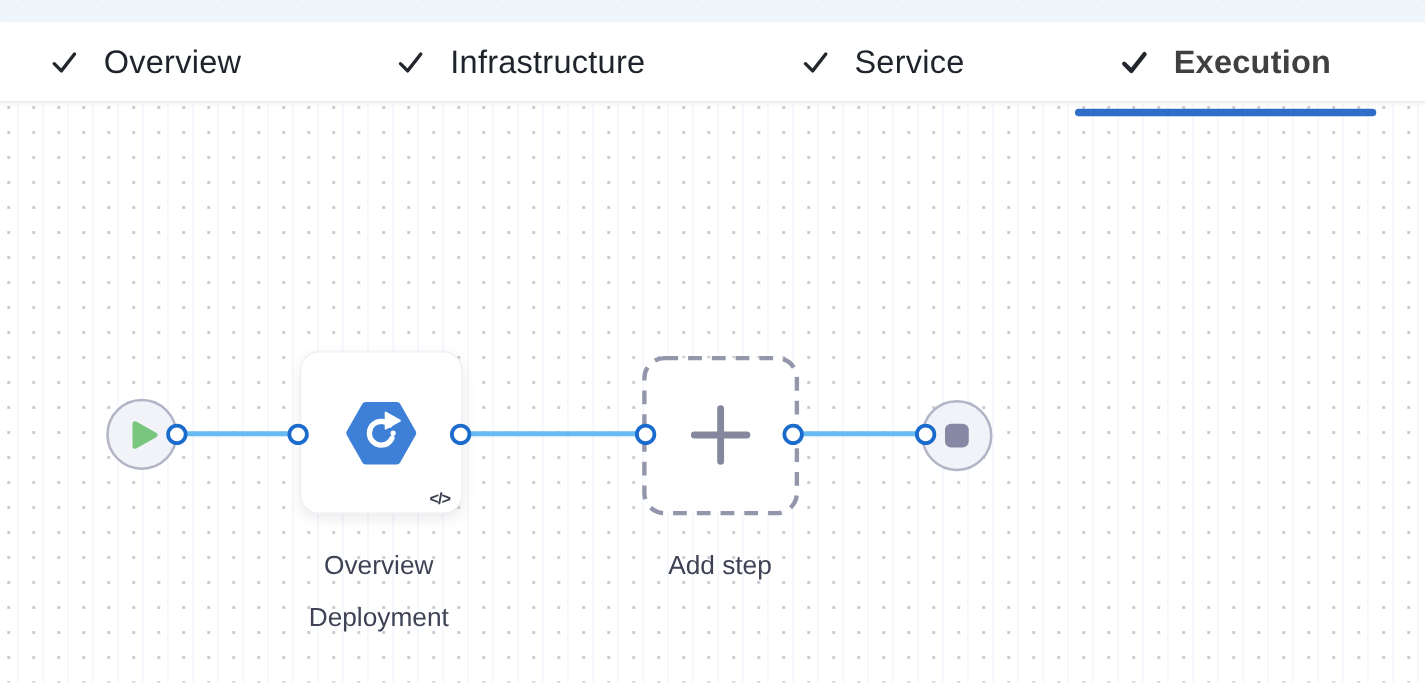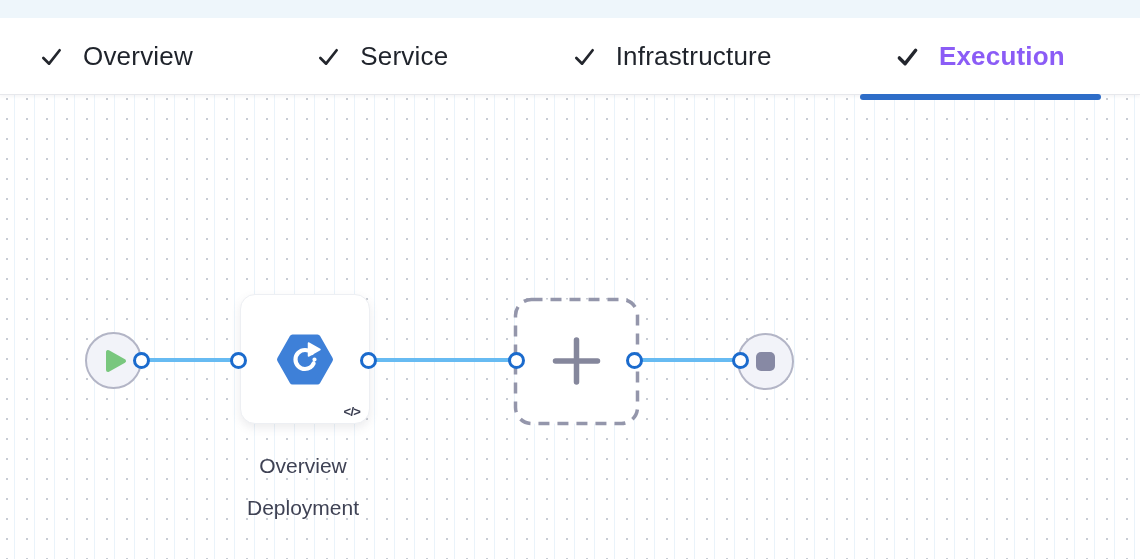--- a/index.html
+++ b/index.html
@@ -7,32 +7,32 @@
 
   
   .top-strip{
     height:18px;background-color:#eef6fb;
     background-image:radial-gradient(circle,#c3cdd6 1.1px,transparent 1.45px);
     background-size:20px 20px;background-position:8px 9px;
   }
 
   
   .tab-bar{
-    position:relative;height:77px;background:#fff;
+    position:relative;height:64px;background:#fff;
     border-bottom:1px solid #e7e8ec;
     box-shadow:0 2px 3px rgba(30,30,40,.04);
     display:flex;align-items:center;justify-content:space-between;
     padding:0 75px 0 40px;box-sizing:border-box;z-index:10;
   }
   .tab{position:relative;display:flex;align-items:center;gap:20px;cursor:pointer;}
   .check-svg{color:#23262d;}
   .check-svg path{stroke-width:2.8;}
   .tab.active .check-svg path{stroke-width:3.6;}
   .tab-label{font-size:26px;font-weight:500;color:#1f232b;letter-spacing:.2px;}
-  .tab.active .tab-label{font-weight:700;color:#8b5cf6;}
+  .tab.active .tab-label{font-weight:700;color:#404040;}
   .active-underline{
     position:absolute;left:-36px;right:-36px;bottom:-28px;height:6px;
     border-radius:3px;background:#2e6dc8;
   }
 
   
   .canvas{
     position:relative;width:1140px;height:464px;cursor:grab;
     background-color:#ffffff;
     background-image:
@@ -89,27 +89,27 @@
     <div class="tab">
       <svg class="check-svg" width="23" height="23" viewBox="0 0 24 24">
           <path d="M3.5 13.5 L9.5 19.5 L20.5 5.5" fill="none" stroke="currentColor" stroke-linecap="round" stroke-linejoin="round"></path>
         </svg>
       <span class="tab-label">Overview</span>
     </div>
     <div class="tab">
       <svg class="check-svg" width="23" height="23" viewBox="0 0 24 24">
           <path d="M3.5 13.5 L9.5 19.5 L20.5 5.5" fill="none" stroke="currentColor" stroke-linecap="round" stroke-linejoin="round"></path>
         </svg>
-      <span class="tab-label">Service</span>
+      <span class="tab-label">Infrastructure</span>
     </div>
     <div class="tab">
       <svg class="check-svg" width="23" height="23" viewBox="0 0 24 24">
           <path d="M3.5 13.5 L9.5 19.5 L20.5 5.5" fill="none" stroke="currentColor" stroke-linecap="round" stroke-linejoin="round"></path>
         </svg>
-      <span class="tab-label">Infrastructure</span>
+      <span class="tab-label">Service</span>
     </div>
     <div class="tab active">
       <svg class="check-svg" width="23" height="23" viewBox="0 0 24 24">
           <path d="M3.5 13.5 L9.5 19.5 L20.5 5.5" fill="none" stroke="currentColor" stroke-linecap="round" stroke-linejoin="round"></path>
         </svg>
       <span class="tab-label">Execution</span>
       <span class="active-underline"></span>
     </div>
   </div>
 
@@ -146,15 +146,16 @@
         <rect x="2.5" y="2.5" width="122" height="124" rx="16" fill="#ffffff" stroke="#9496ab" stroke-width="3.5" stroke-dasharray="11 8"></rect>
         <path d="M63.5 43 V85 M42.5 64 H84.5" fill="none" stroke="#85879c" stroke-width="5.5" stroke-linecap="round"></path>
       </svg>
     </div>
 
     <div class="endpoint end-node">
       <span class="stop-square"></span>
     </div>
 
     <div class="node-label label-rollout">Overview Deployment</div>
+    <div class="node-label label-addstep">Add step</div>
 
   </div>
 </div>
 
 </body></html>

